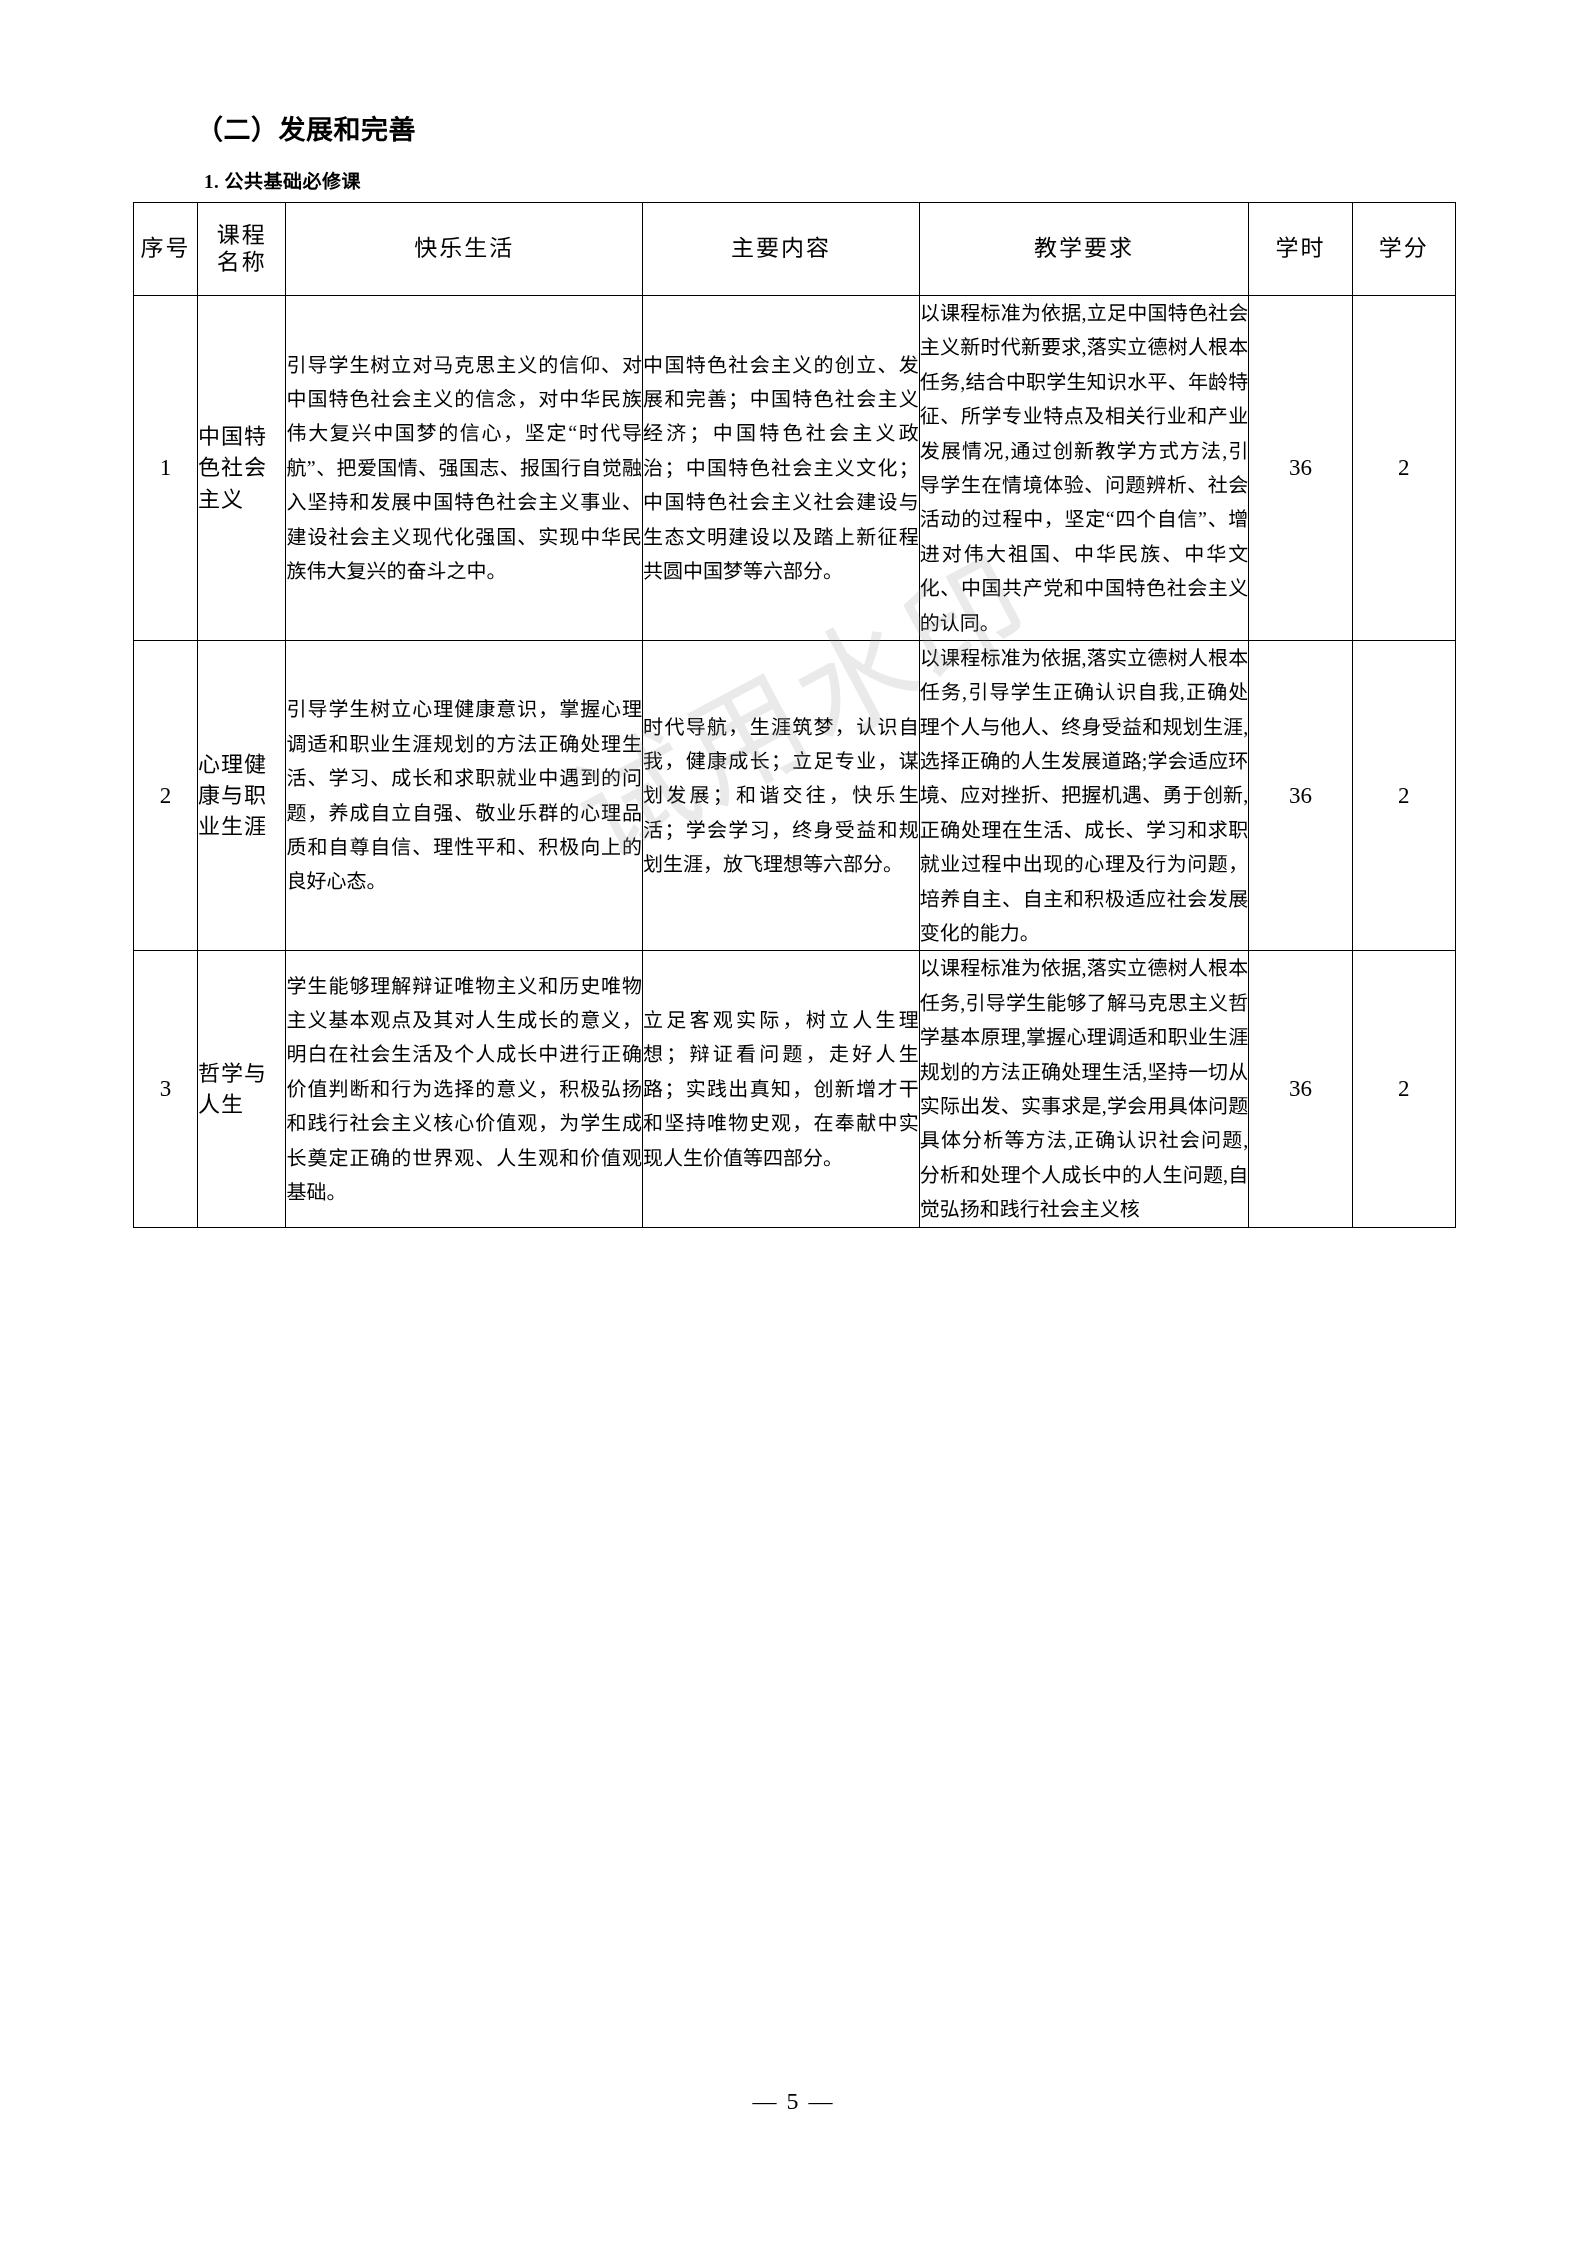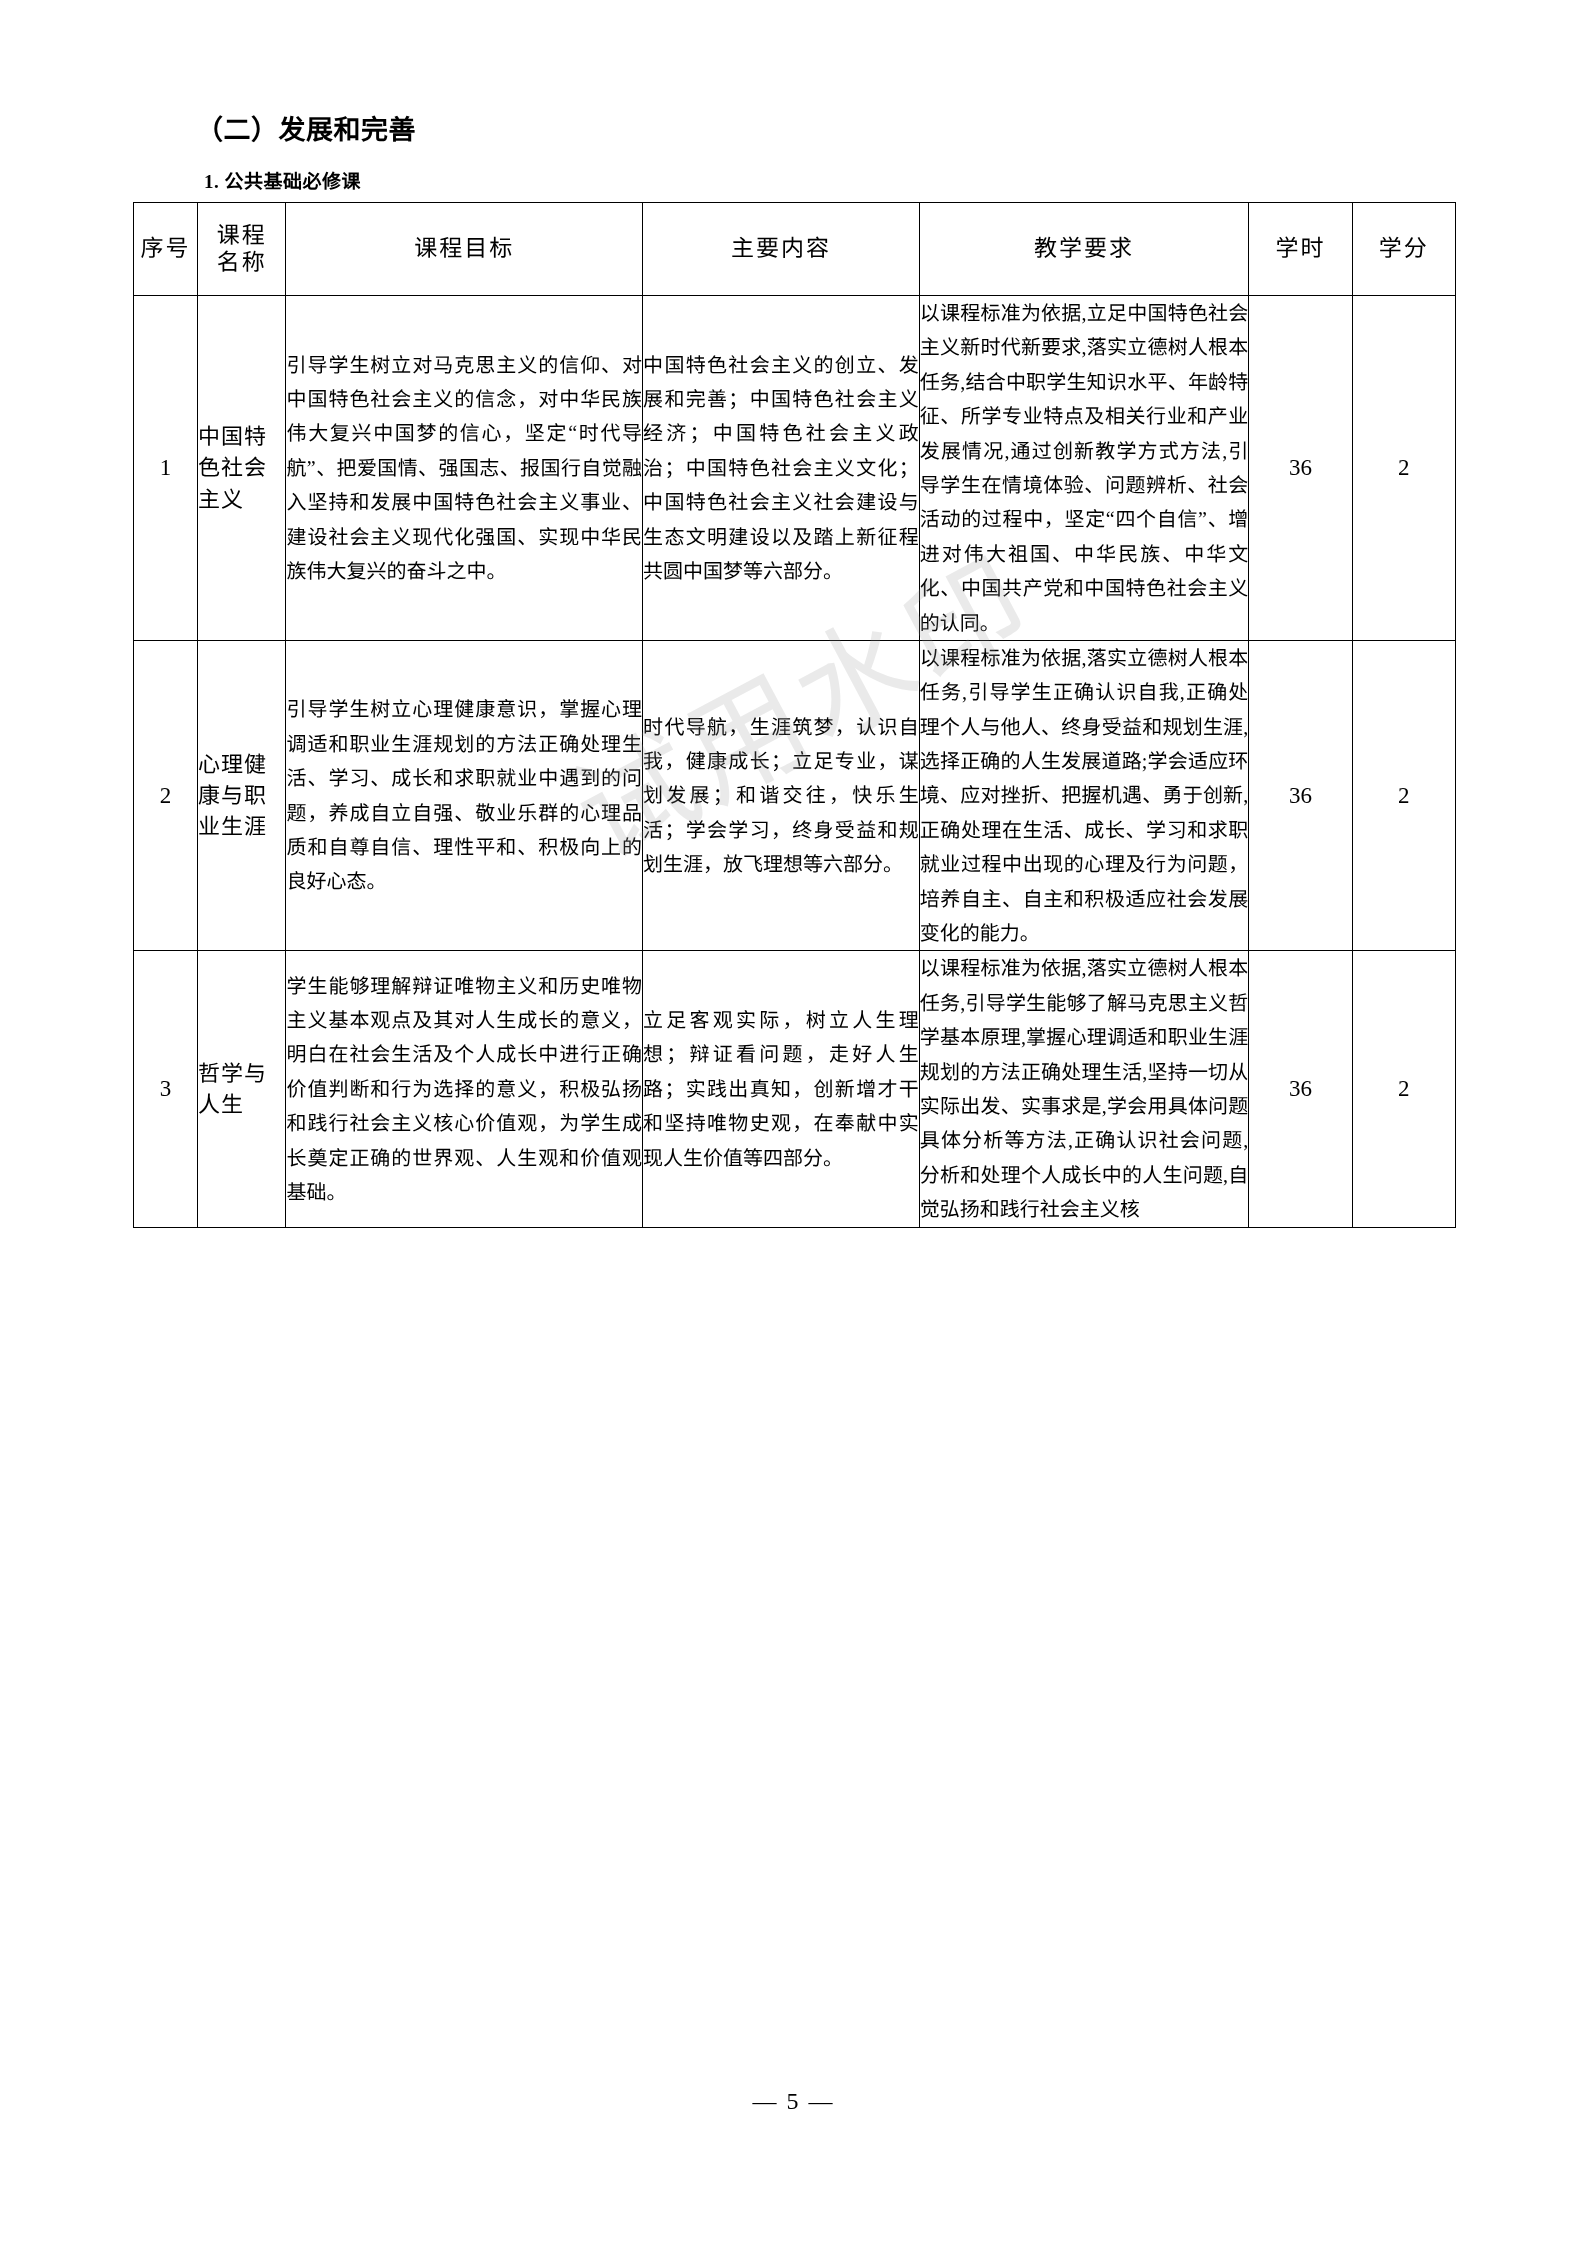--- a/index.html
+++ b/index.html
@@ -168,21 +168,21 @@
       <thead>
         <tr>
           <th>
             <span class="stack">序号</span>
           </th>
           <th>
             <span class="stack">课程</span>
             <span class="stack">名称</span>
           </th>
           <th>
-            <span class="stack">课程目标</span>
+            <span class="stack">快乐生活</span>
           </th>
           <th>
             <span class="stack">主要内容</span>
           </th>
           <th>
             <span class="stack">教学要求</span>
           </th>
           <th>
             <span class="stack">学时</span>
           </th>

